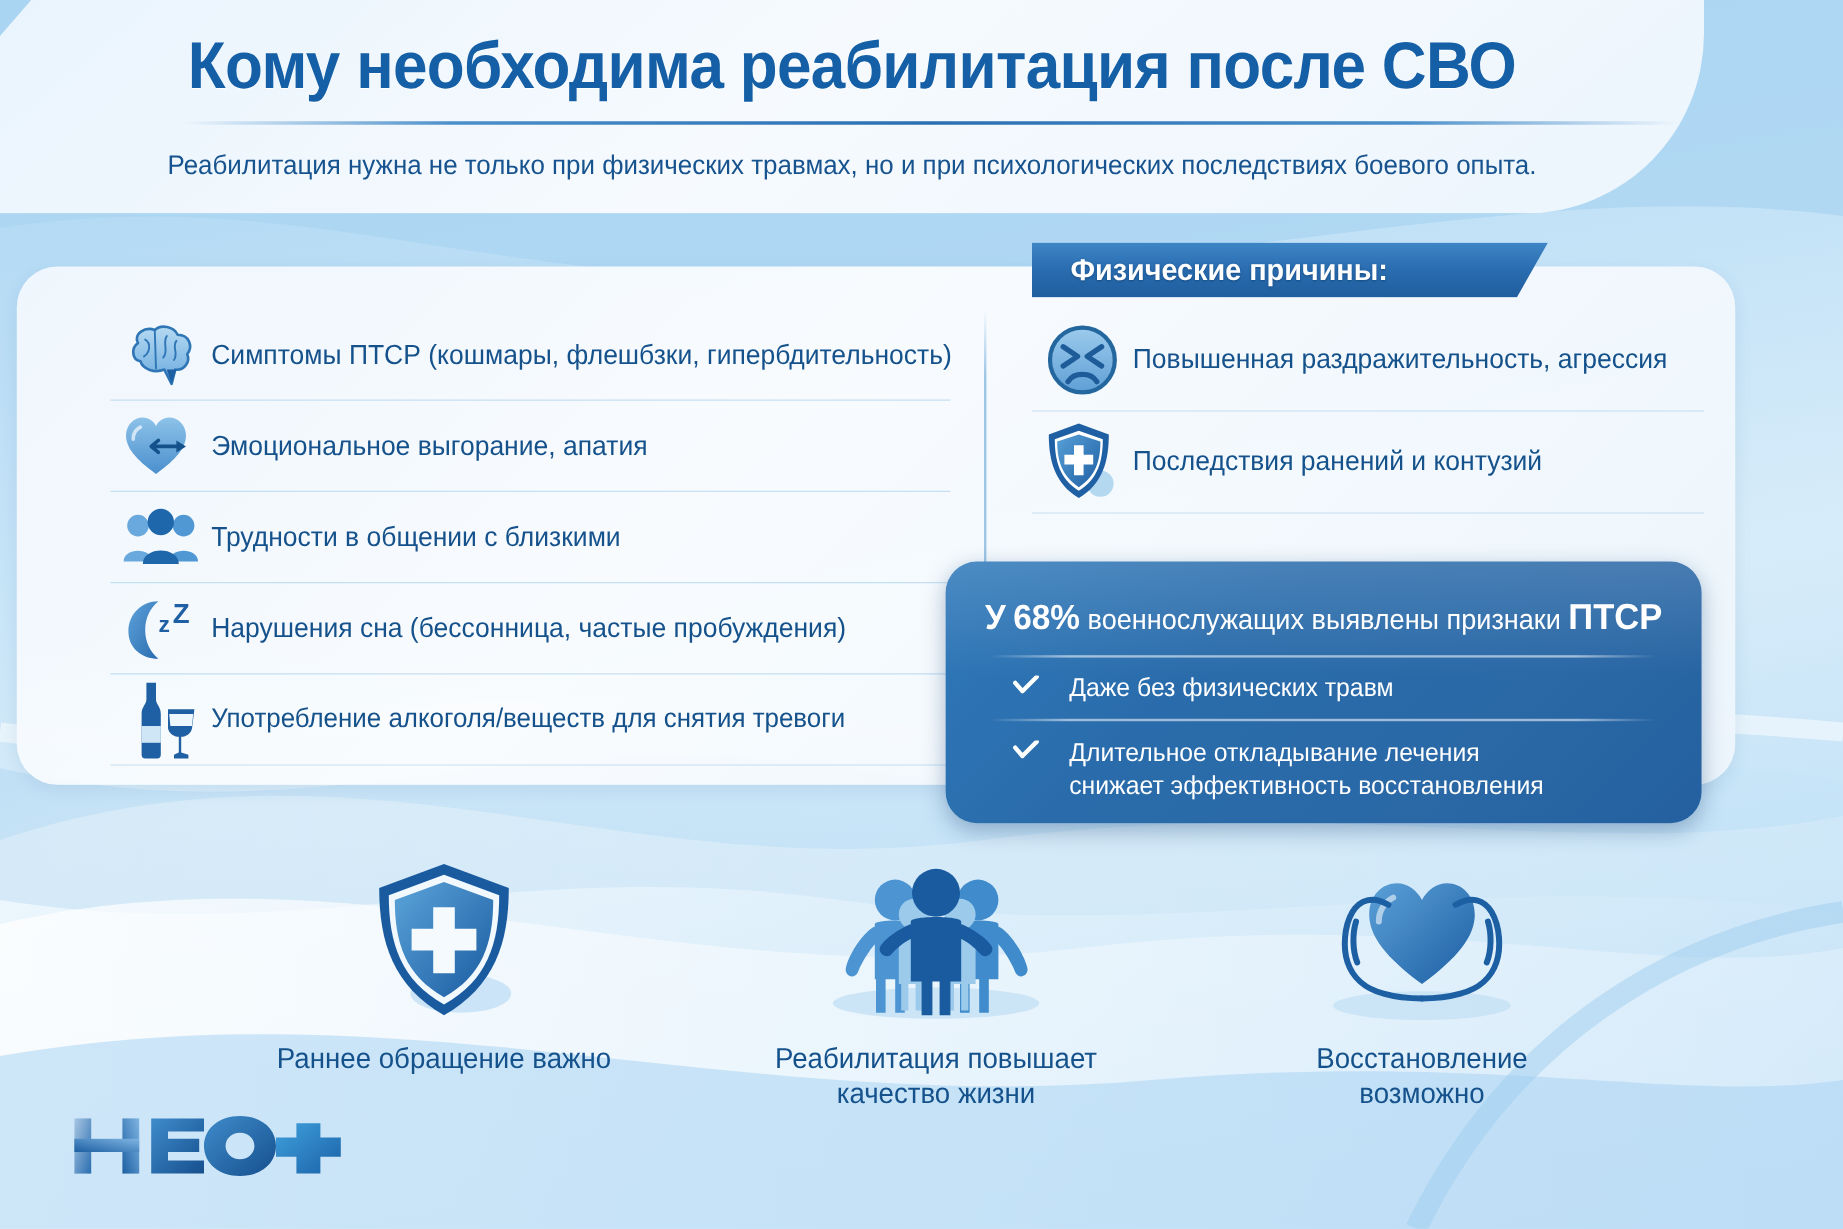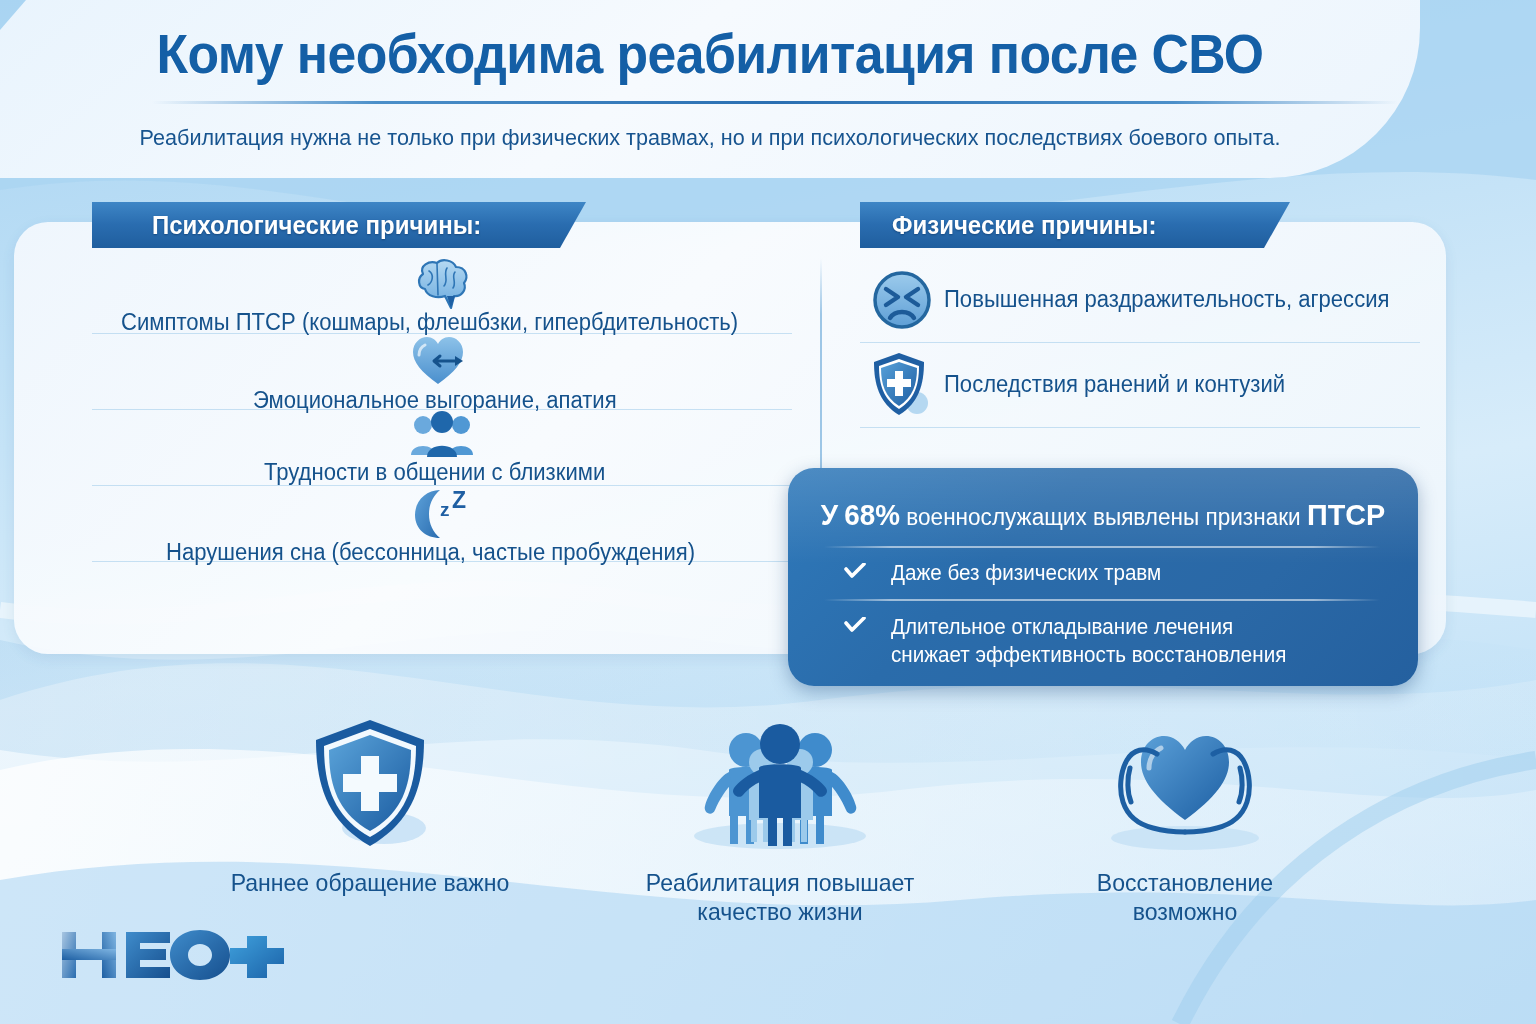--- a/index.html
+++ b/index.html
@@ -64,21 +64,21 @@
     clip-path:polygon(0 0,494px 0,468px 46px,0 46px);padding-left:60px;box-sizing:border-box;}
   #banner-phys{left:860px;top:202px;width:430px;
     clip-path:polygon(0 0,430px 0,404px 46px,0 46px);padding-left:32px;box-sizing:border-box;}
 
   
   .list{position:absolute;}
   #list-psych{left:92px;top:258px;width:700px;}
   #list-phys{left:860px;top:258px;width:560px;}
   .row{position:relative;display:flex;align-items:center;
        border-bottom:1.5px solid rgba(150,197,232,.50);}
-  #list-psych .row{height:75px;flex-direction:column;}
+  #list-psych .row{height:75px;}
   #list-phys .row{height:84px;}
   .row:last-child{border-bottom:1.5px solid rgba(150,197,232,.50);}
   .row-icon{width:84px;min-width:84px;height:100%;display:flex;align-items:center;justify-content:center;}
   .row-text{font-size:23px;color:#15528c;transform:scaleX(.96);transform-origin:left center;
             white-space:nowrap;line-height:1.1;}
   #list-psych .row:nth-child(5) .row-text{font-size:22.5px;}
 
   
   .stat-panel{
     position:absolute;left:788px;top:468px;width:630px;height:218px;
@@ -145,23 +145,20 @@
   </svg>
 
   <div class="header-round"></div>
   <div class="title">Кому необходима реабилитация после СВО</div>
   <div class="title-rule"></div>
   <div class="subtitle">Реабилитация нужна не только при физических травмах, но и при психологических последствиях боевого опыта.</div>
 
   <div class="main-card"></div>
   <div class="col-divider"></div>
 
-  <div class="banner" id="banner-psych">
-    <span class="bl">Психологические причины:</span>
-  </div>
 
   <div class="banner" id="banner-phys">
     <span class="bl">Физические причины:</span>
   </div>
 
   <div class="list" id="list-psych">
 
     <div class="row">
       <div class="row-icon">
         <svg width="62" height="52" viewBox="0 0 62 52">
@@ -221,20 +218,31 @@
               </linearGradient>
             </defs>
           <path d="M30,4 C16,4 5,15 5,29 C5,43 16,52 30,52 C23,46 19,38 19,28 C19,18 23,10 30,4 Z" fill="url(#mng)"></path>
           <text x="30" y="30" font-family="Liberation Sans, sans-serif" font-size="19" font-weight="bold" fill="#1f5fa3">z</text>
           <text x="42" y="22" font-family="Liberation Sans, sans-serif" font-size="23" font-weight="bold" fill="#1f5fa3">Z</text>
         </svg>
       </div>
       <div class="row-text">Нарушения сна (бессонница, частые пробуждения)</div>
     </div>
 
+    <div class="row">
+      <div class="row-icon">
+        <svg width="60" height="70" viewBox="0 0 60 70">
+          <path d="M18,4 L26,4 L26,18 C26,22 30,24 30,30 L30,64 C30,66 29,67 27,67 L17,67 C15,67 14,66 14,64 L14,30 C14,24 18,22 18,18 Z" fill="#1f5fa3"></path>
+          <rect x="14" y="40" width="16" height="14" fill="#cfe6f7"></rect>
+          <path d="M36,26 L58,26 L56,42 C55,47 50,49 47,49 L47,62 L53,64 L53,67 L41,67 L41,64 L45,62 L45,49 C42,49 37,47 36,42 Z" fill="#1f5fa3"></path>
+          <path d="M37,30 L57,30 L56,40 L38,40 Z" fill="#eef7fd"></path>
+        </svg>
+      </div>
+      <div class="row-text">Употребление алкоголя/веществ для снятия тревоги</div>
+    </div>
   </div>
 
   <div class="list" id="list-phys">
 
     <div class="row">
       <div class="row-icon">
         <svg width="62" height="62" viewBox="0 0 62 62">
           <defs>
               <linearGradient id="afg" x1="0" y1="0" x2="0" y2="1">
             <stop offset="0" stop-color="#9ccbec"></stop>

